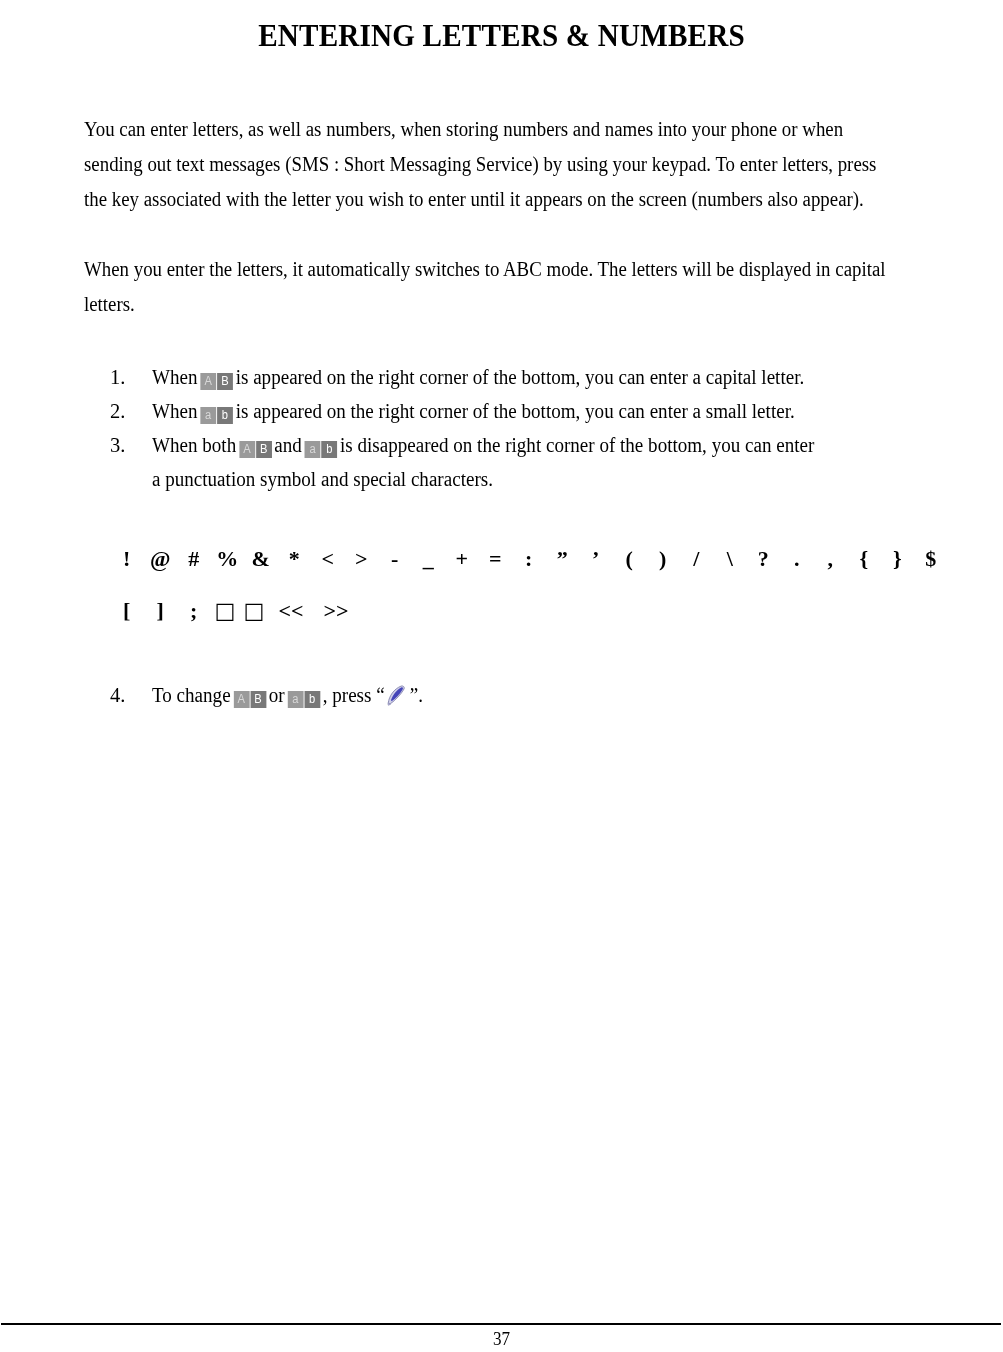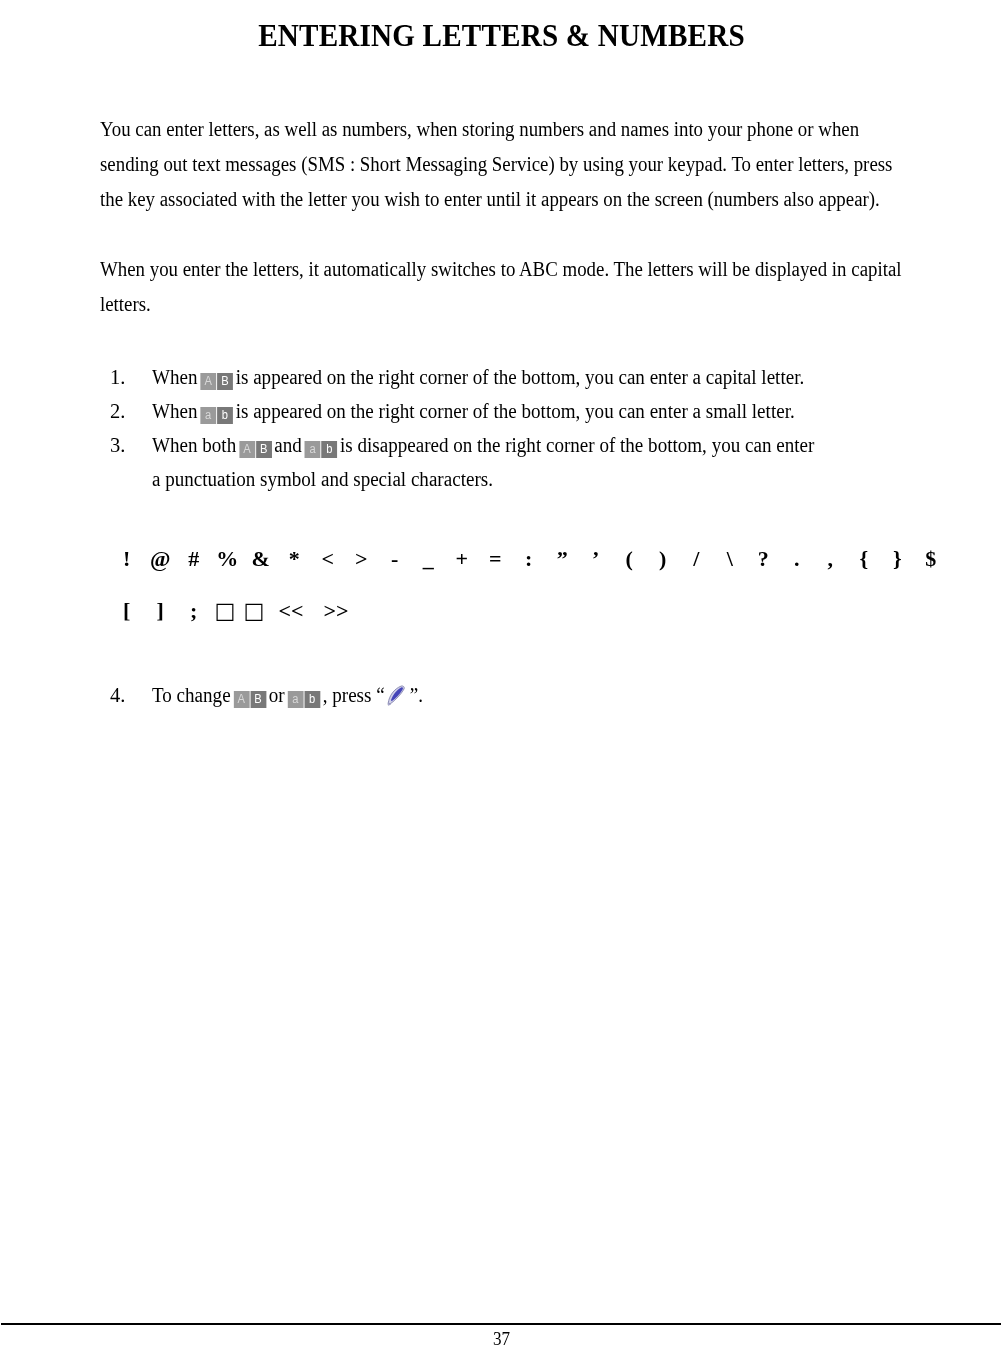--- a/index.html
+++ b/index.html
@@ -33,21 +33,21 @@
     font-weight: bold;
     letter-spacing: 0.2px;
     font-family: "Liberation Serif", "DejaVu Serif", serif;
     transform: scaleX(0.94);
     transform-origin: center top;
   }
 
   
   .body-block {
     position: absolute;
-    left: 100px;
+    left: 84px;
     top: 112px;
     width: 808px;
   }
 
   .para {
     font-size: 20.5px;
     line-height: 35px;
     text-align: left;
     transform: scaleX(0.92);
     transform-origin: left top;

